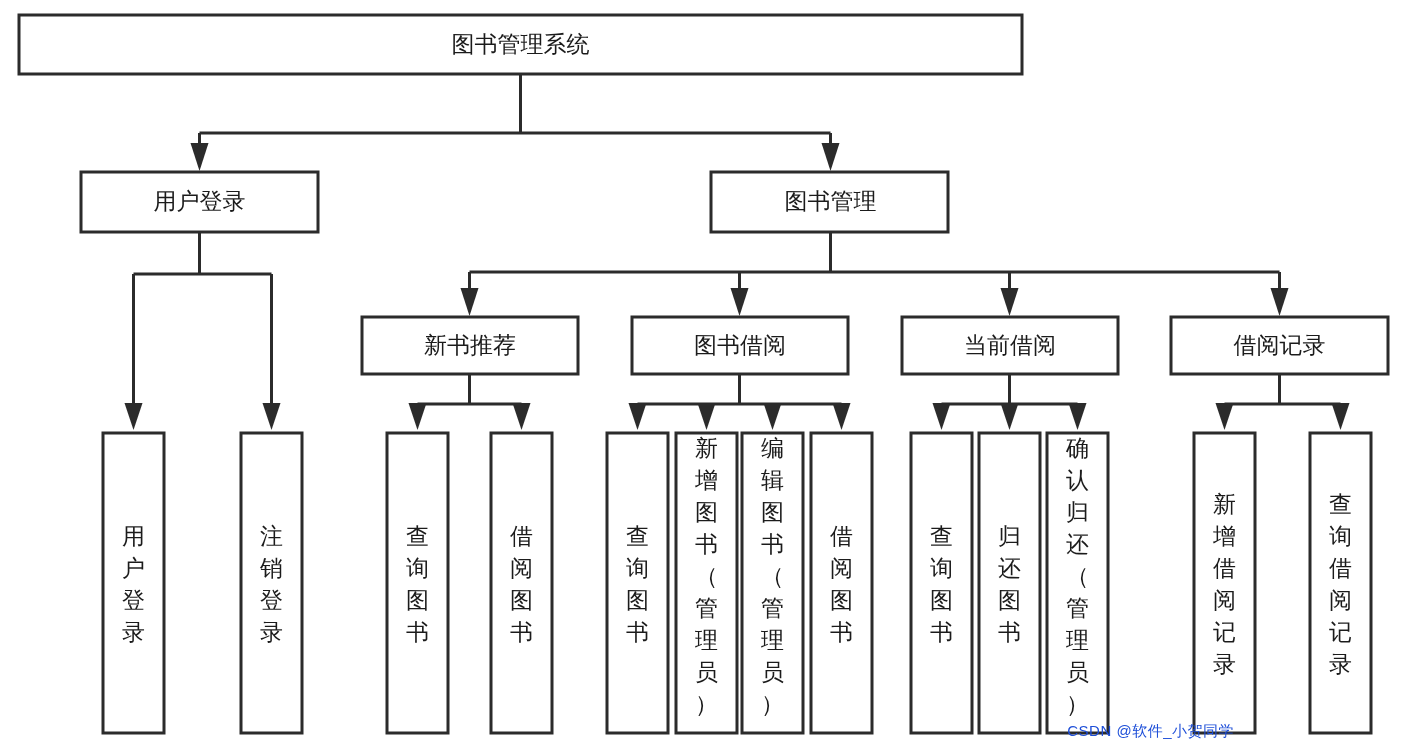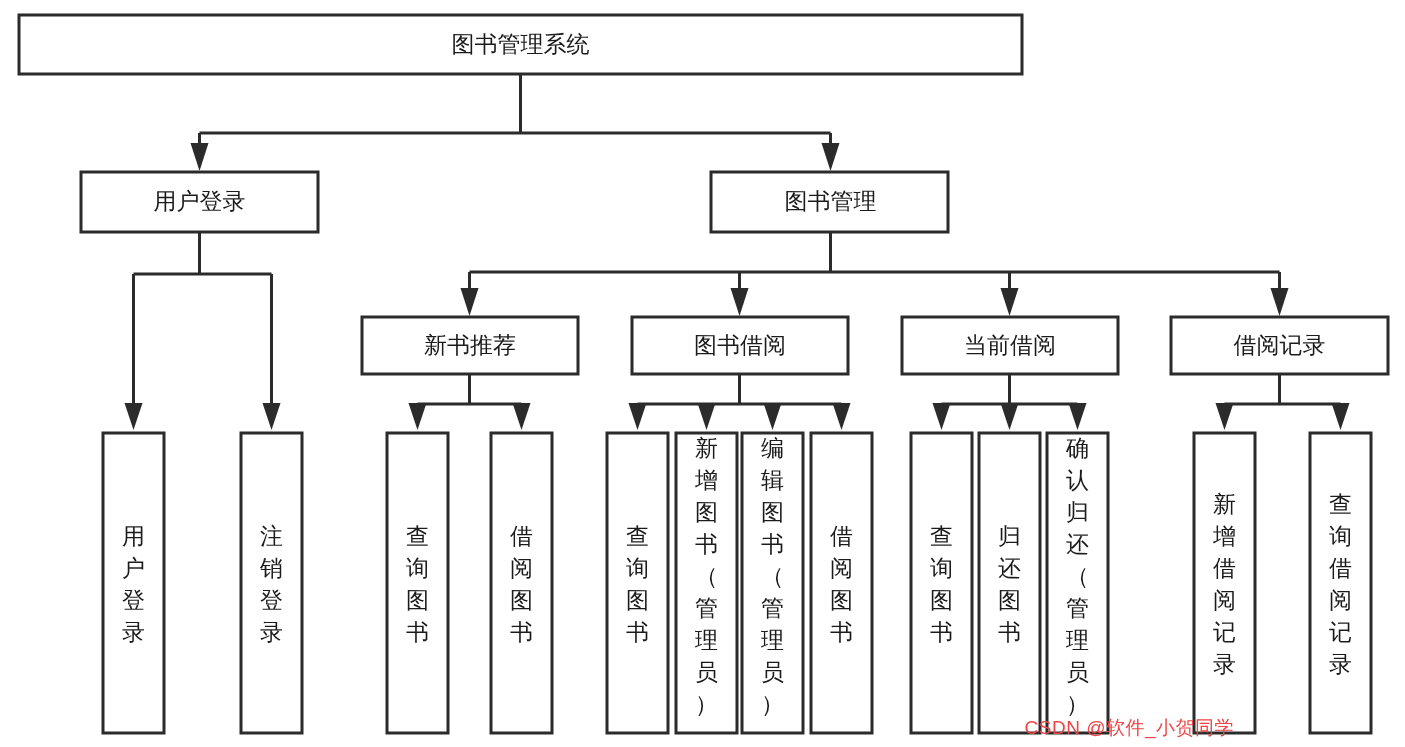--- a/index.html
+++ b/index.html
@@ -51,22 +51,22 @@
   }
   .arrow-head {
     fill: #2b2b2b;
     stroke: none;
   }
   .watermark {
     position: absolute;
     right: 10px;
     bottom: 6px;
     font-family: "Liberation Sans", "DejaVu Sans", sans-serif;
-    font-size: 19px;
-    color: #ef4444;
+    font-size: 15px;
+    color: #1d4ed8;
     white-space: nowrap;
     letter-spacing: 0.5px;
   }
 </style>
 </head>
 <body>
 
 <div id="diagram-root">
 
   <svg class="diagram-svg" viewBox="0 0 1405 747" xmlns="http://www.w3.org/2000/svg">

